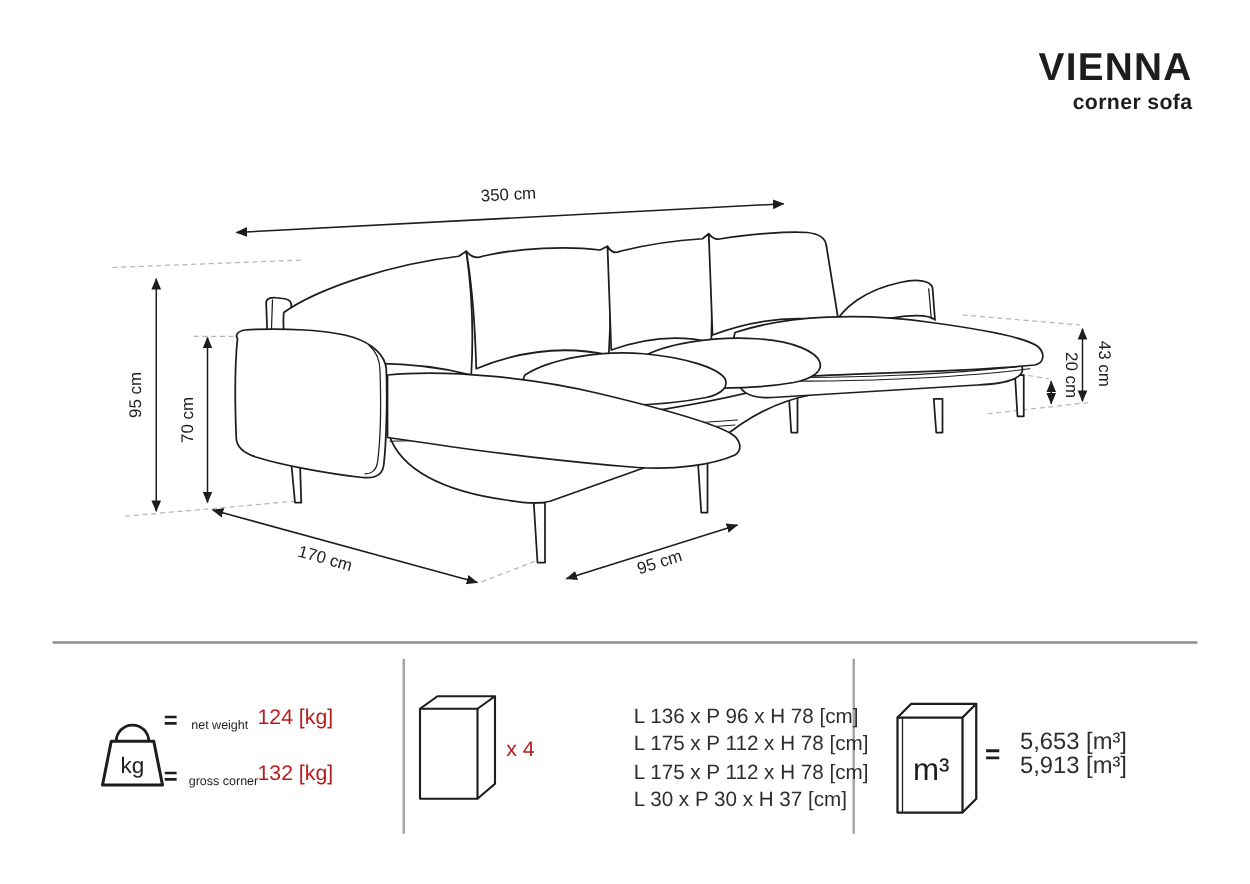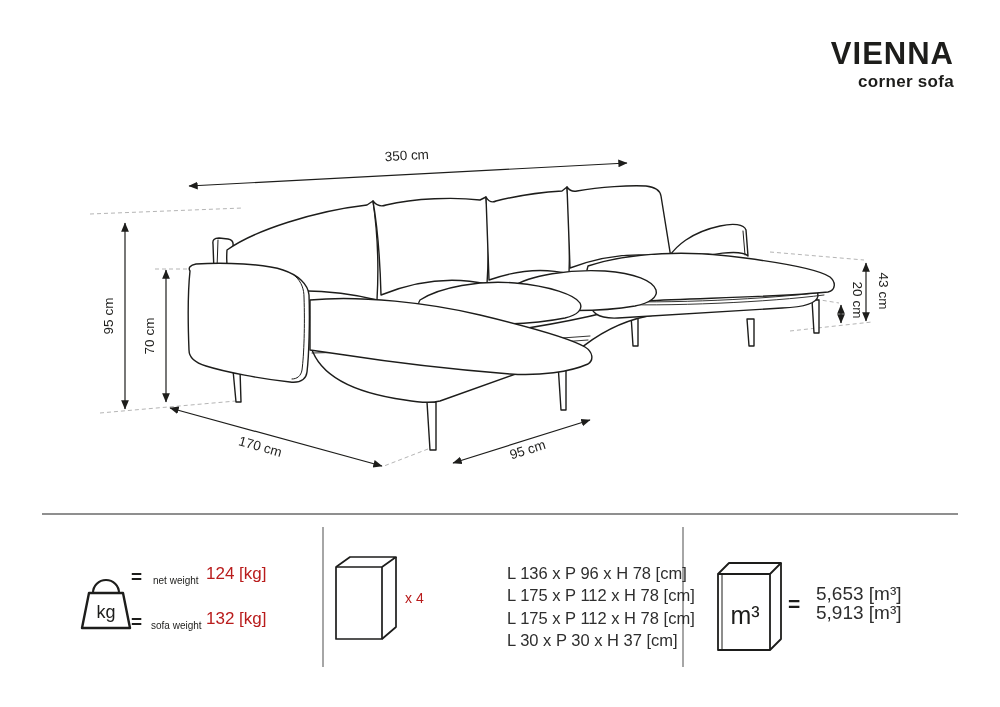--- a/index.html
+++ b/index.html
@@ -116,31 +116,31 @@
 
 <svg class="abs" style="left:78px;top:572px" width="56" height="60" viewBox="0 0 56 60">
   <path d="M4,56 L11,21 L45,21 L52,56 Z" fill="#fff" stroke="#1d1d1b" stroke-width="2.4" stroke-linejoin="round"></path>
   <path d="M15,21 A13,13 0 1 1 41,21" fill="none" stroke="#1d1d1b" stroke-width="2.2"></path>
   <text x="28" y="46" font-size="18" text-anchor="middle" fill="#1d1d1b">kg</text>
 </svg>
 <div class="eq" style="left:131px;top:566px;font-size:19px">=</div>
 <div class="small-lbl" style="left:153px;top:575px">net weight</div>
 <div class="val" style="left:206px;top:564px">124 [kg]</div>
 <div class="eq" style="left:131px;top:611px;font-size:19px">=</div>
-<div class="small-lbl" style="left:151px;top:620px">sofa weight</div>
+<div class="small-lbl" style="left:151px;top:620px">gross corner</div>
 <div class="val" style="left:206px;top:609px">132 [kg]</div>
 
 <svg class="abs" style="left:334px;top:555px" width="68" height="88" viewBox="0 0 68 88">
   <g fill="none" stroke="#1d1d1b" stroke-width="1.7" stroke-linejoin="round">
     <rect x="2" y="12" width="46" height="72"></rect>
     <path d="M2,12 L16,2 L62,2 L48,12"></path>
     <path d="M62,2 L62,72 L48,84"></path>
   </g>
 </svg>
-<div class="val" style="left:405px;top:590px;font-size:14px">x 4</div>
+<div class="val" style="left:405px;top:590px;font-size:17px">x 4</div>
 <div class="pkg-lines">
   <div>L 136 x P 96 x H 78 [cm]</div>
   <div>L 175 x P 112 x H 78 [cm]</div>
   <div>L 175 x P 112 x H 78 [cm]</div>
   <div>L 30 x P 30 x H 37 [cm]</div>
 </div>
 
 <svg class="abs" style="left:712px;top:558px" width="74" height="96" viewBox="0 0 74 96">
   <g fill="none" stroke="#1d1d1b" stroke-width="1.8" stroke-linejoin="round">
     <rect x="6" y="16" width="52" height="76"></rect>

